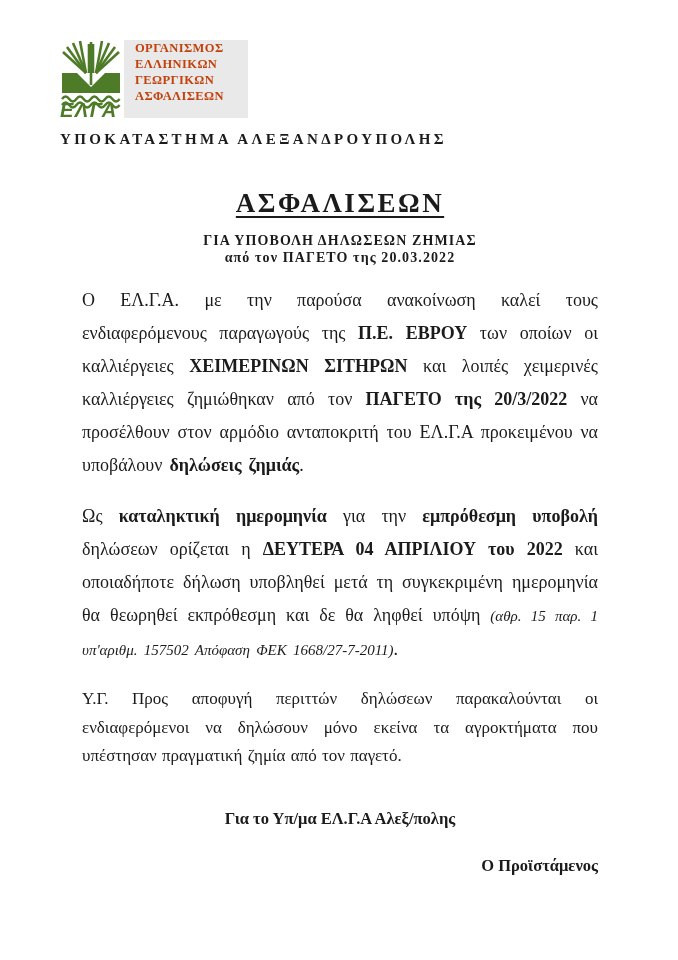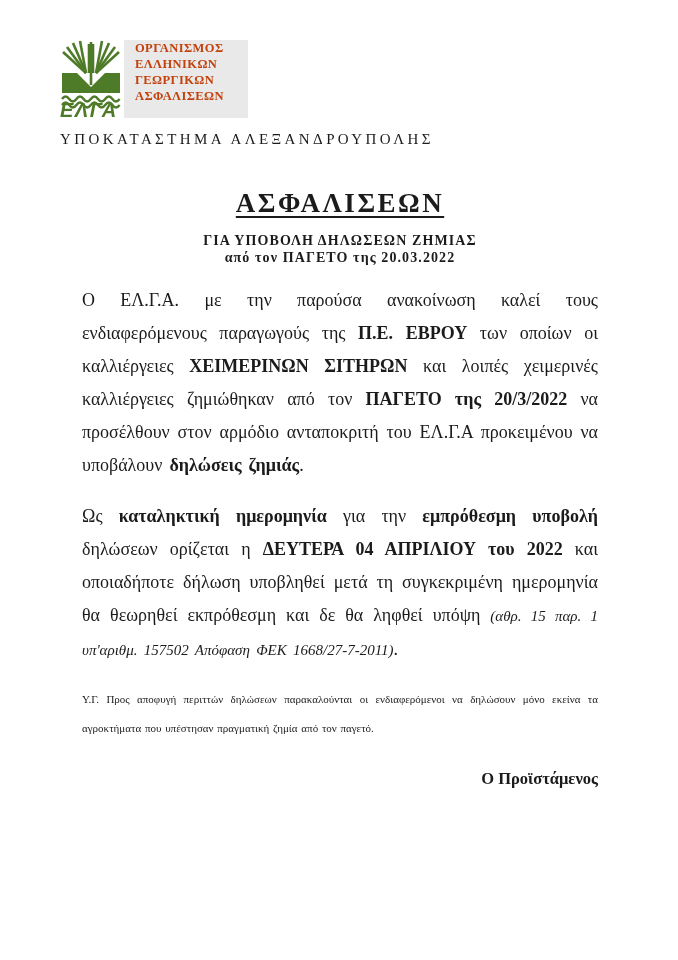--- a/index.html
+++ b/index.html
@@ -30,21 +30,21 @@
     width:124px;
     padding:0 0 8px 11px;
     font-weight:bold;
     font-size:12.5px;
     line-height:16px;
     color:#c2410c;
     letter-spacing:0.4px;
   }
   .branch{
     margin-top:13px;
-    font-weight:normal;
+    font-weight:bold;
     font-size:15px;
     letter-spacing:3.4px;
     white-space:nowrap;
   }
   
   .title-block{text-align:center;margin-top:40px;}
   .main-title{
     display:inline-block;
     font-size:27px;
     font-weight:bold;
@@ -65,21 +65,21 @@
   .para{
     font-size:18px;
     line-height:33px;
     text-align:justify;
     text-align-last:left;
     word-spacing:2.5px;
   }
   .para .b{font-weight:bold;}
   .para .i{font-style:italic;font-size:15px;}
   .ps{
-    font-size:11px;
+    font-size:17px;
     line-height:28.5px;
     text-align:justify;
     text-align-last:left;
     word-spacing:1px;
   }
   
   .sig-for{
     margin-top:38px;
     text-align:center;
     font-weight:bold;
@@ -143,17 +143,18 @@
       <div>από τον ΠΑΓΕΤΟ της 20.03.2022</div>
     </div>
   </div>
 
   <p class="para"><span>Ο ΕΛ.Γ.Α. με την παρούσα ανακοίνωση καλεί τους ενδιαφερόμενους παραγωγούς της </span><span class="b">Π.Ε. ΕΒΡΟΥ</span><span> των οποίων οι καλλιέργειες </span><span class="b">ΧΕΙΜΕΡΙΝΩΝ ΣΙΤΗΡΩΝ</span><span> και λοιπές χειμερινές καλλιέργειες ζημιώθηκαν από τον </span><span class="b">ΠΑΓΕΤΟ της 20/3/2022</span><span> να προσέλθουν στον αρμόδιο ανταποκριτή του ΕΛ.Γ.Α προκειμένου να υποβάλουν </span><span class="b">δηλώσεις ζημιάς</span><span>.</span></p>
 
   <p class="para"><span>Ως </span><span class="b">καταληκτική ημερομηνία</span><span> για την </span><span class="b">εμπρόθεσμη υποβολή</span><span> δηλώσεων ορίζεται η </span><span class="b">ΔΕΥΤΕΡΑ 04 ΑΠΡΙΛΙΟΥ του 2022</span><span> και οποιαδήποτε δήλωση υποβληθεί μετά τη συγκεκριμένη ημερομηνία θα θεωρηθεί εκπρόθεσμη και δε θα ληφθεί υπόψη </span><span class="i">(αθρ. 15 παρ. 1 υπ'αριθμ. 157502 Απόφαση ΦΕΚ 1668/27-7-2011)</span><span>.</span></p>
 
   <p class="ps"><span>Υ.Γ. Προς αποφυγή περιττών δηλώσεων παρακαλούνται οι ενδιαφερόμενοι να δηλώσουν μόνο εκείνα τα αγροκτήματα που υπέστησαν πραγματική ζημία από τον παγετό.</span></p>
 
+  <div class="sig-for">Για το Υπ/μα ΕΛ.Γ.Α  Αλεξ/πολης</div>
   <div class="sig-block">
     <div>Ο Προϊστάμενος</div>
   </div>
 
 </div>
 
 </body></html>

